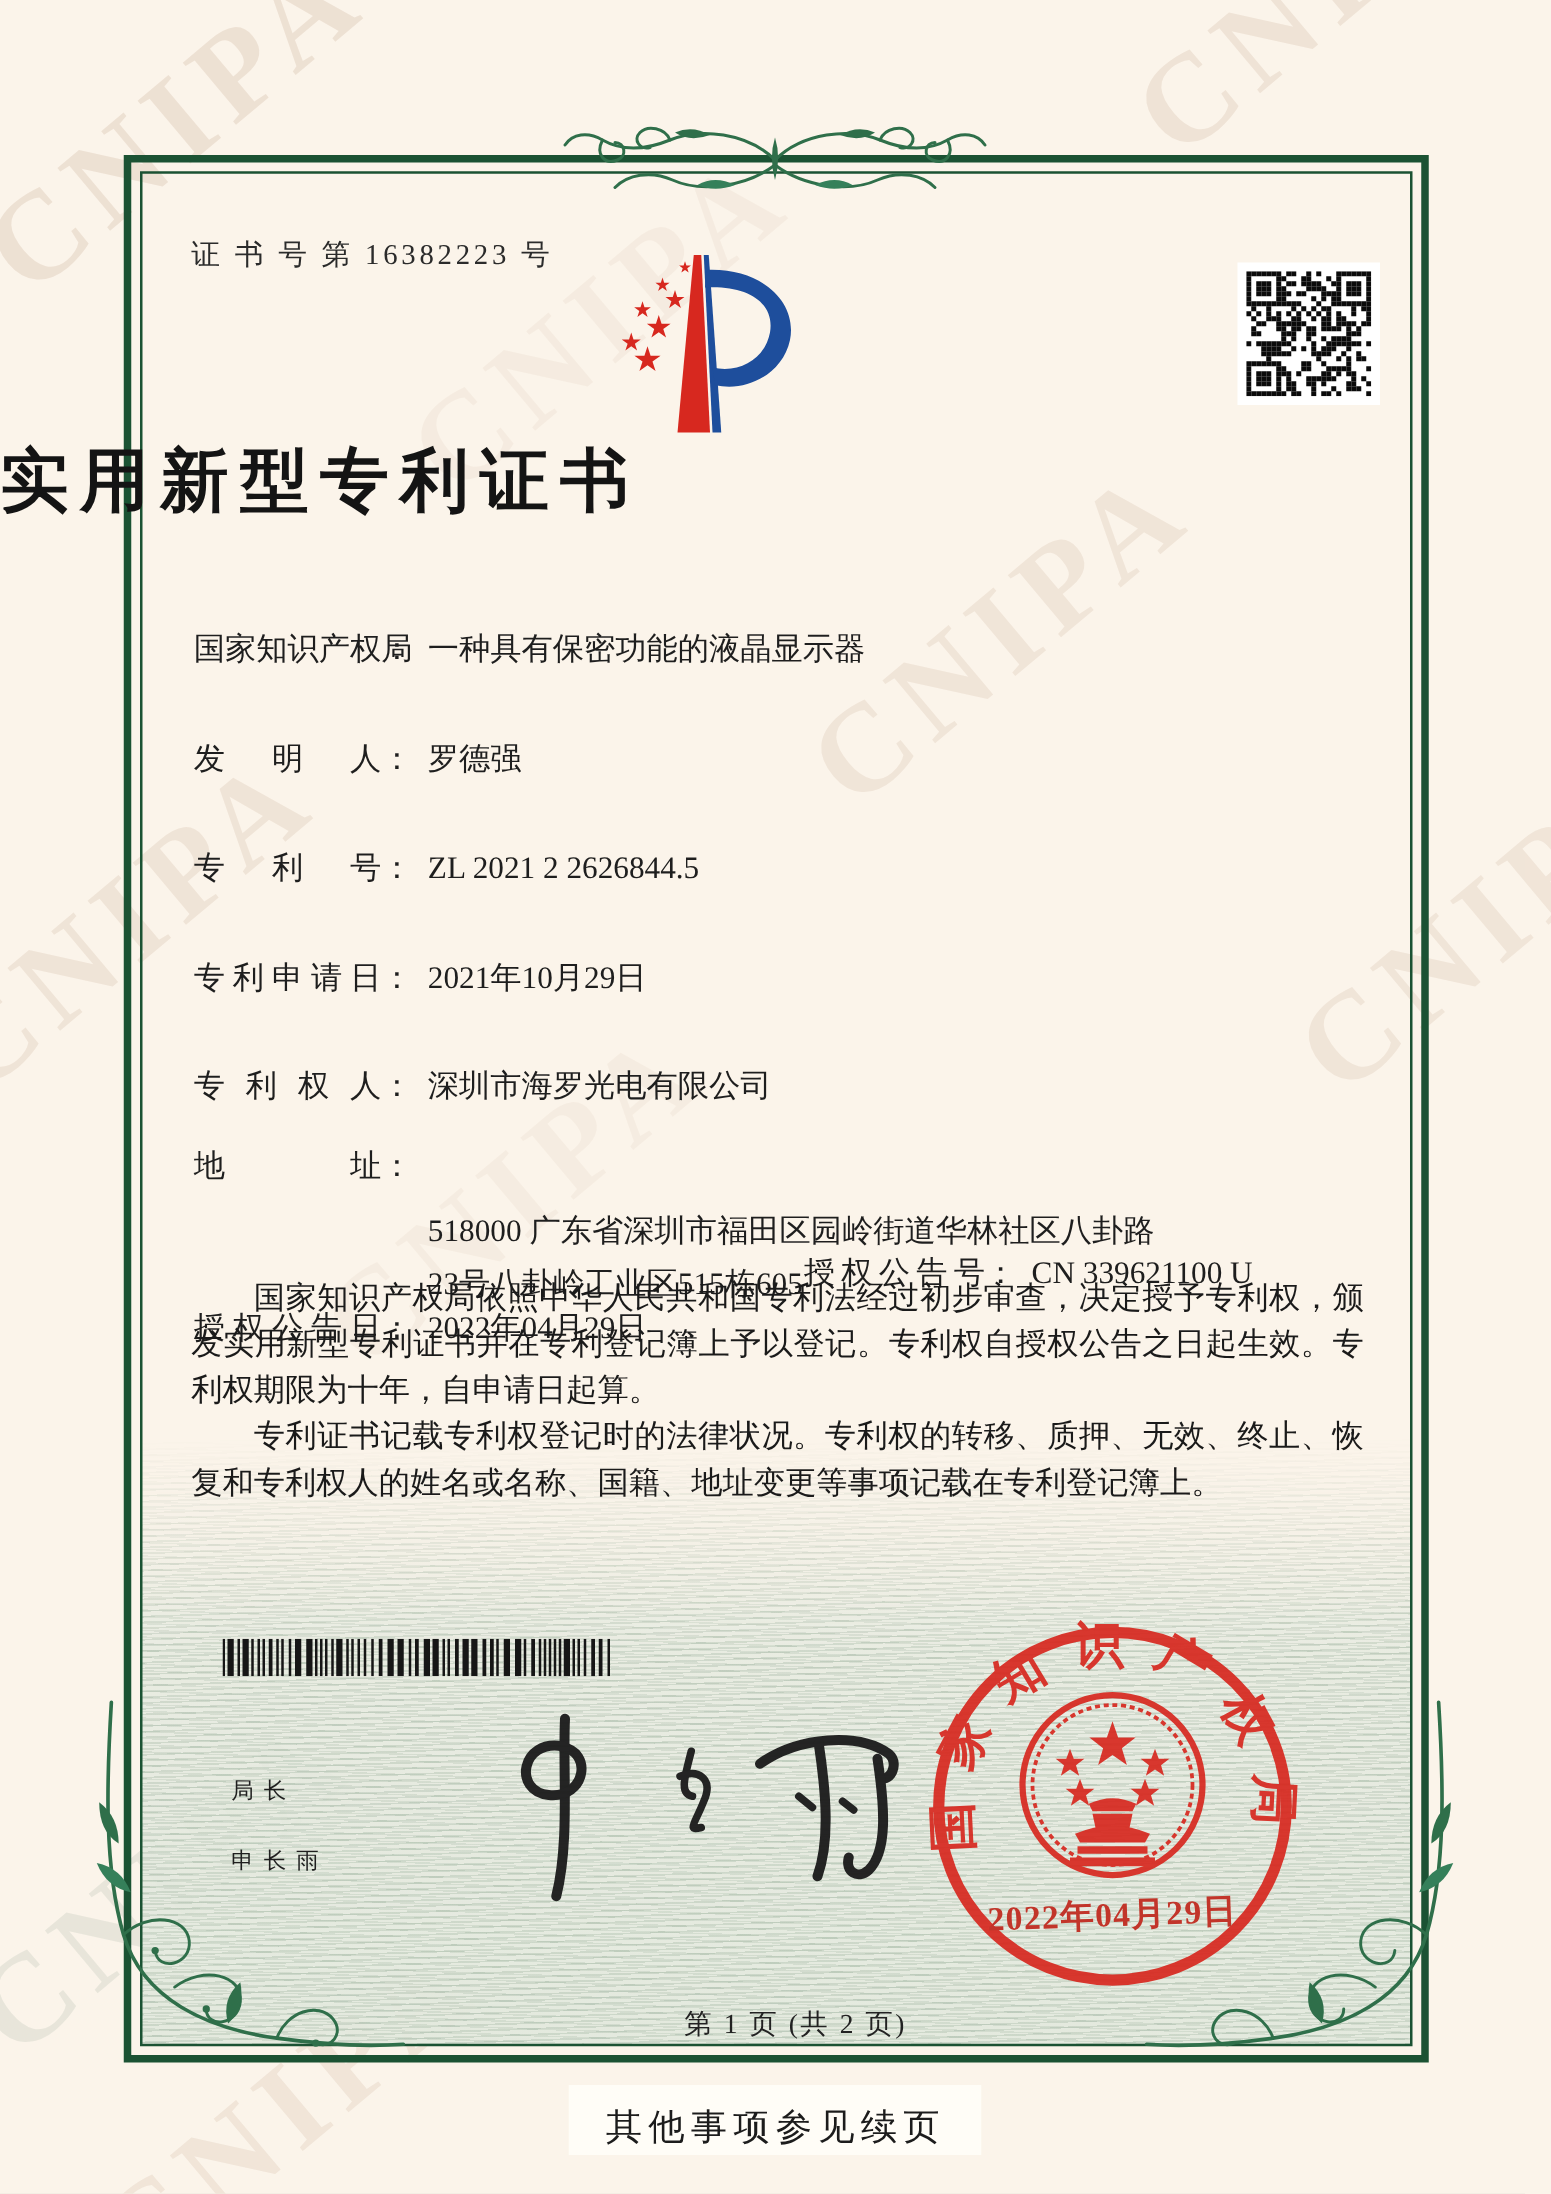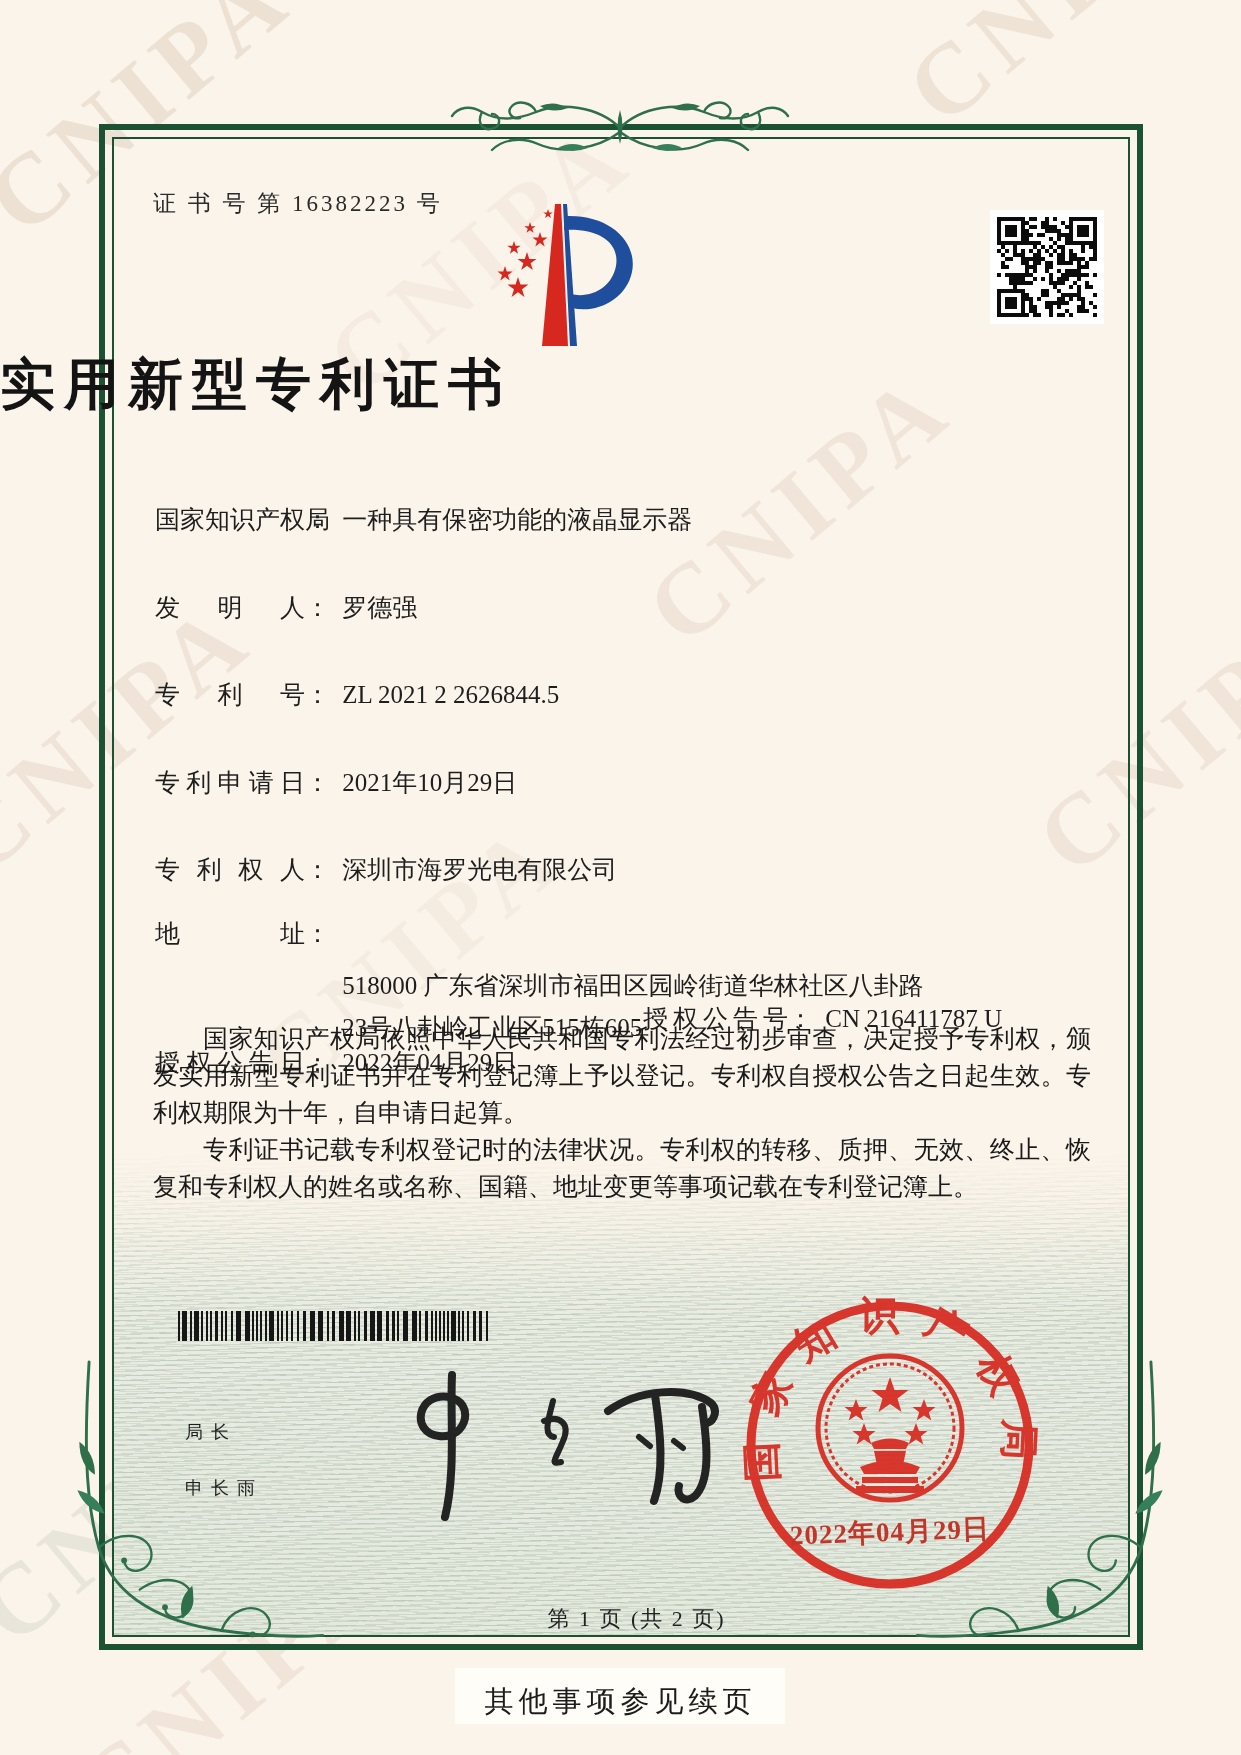--- a/index.html
+++ b/index.html
@@ -497,21 +497,21 @@
   <div class="field-row wrap" style="top:917px">
     <span class="flabel">地址</span><span class="fcolon">：</span>
     <span class="fvalue">518000 广东省深圳市福田区园岭街道华林社区八卦路23号八卦岭工业区515栋605</span>
   </div>
   <div class="field-row" style="top:1046px">
     <span class="flabel">授权公告日</span><span class="fcolon">：</span>
     <span class="fvalue">2022年04月29日</span>
   </div>
   <div class="field-row" style="left:643px;top:1002px">
     <span class="flabel" style="width:145px">授权公告号</span><span class="fcolon">：</span>
-    <span class="fvalue">CN 216411787 U</span>
+    <span class="fvalue">CN 339621100 U</span>
   </div>
 
   <div class="body-text">
     <p>国家知识产权局依照中华人民共和国专利法经过初步审查，决定授予专利权，颁发实用新型专利证书并在专利登记簿上予以登记。专利权自授权公告之日起生效。专利权期限为十年，自申请日起算。</p>
     <p>专利证书记载专利权登记时的法律状况。专利权的转移、质押、无效、终止、恢复和专利权人的姓名或名称、国籍、地址变更等事项记载在专利登记簿上。</p>
   </div>
 
   <svg class="barcode" id="barcode-svg" width="316" height="30" viewBox="0 0 316 30">
       <g fill="#161616">
         <rect x="0" y="0" width="2" height="30"></rect>

